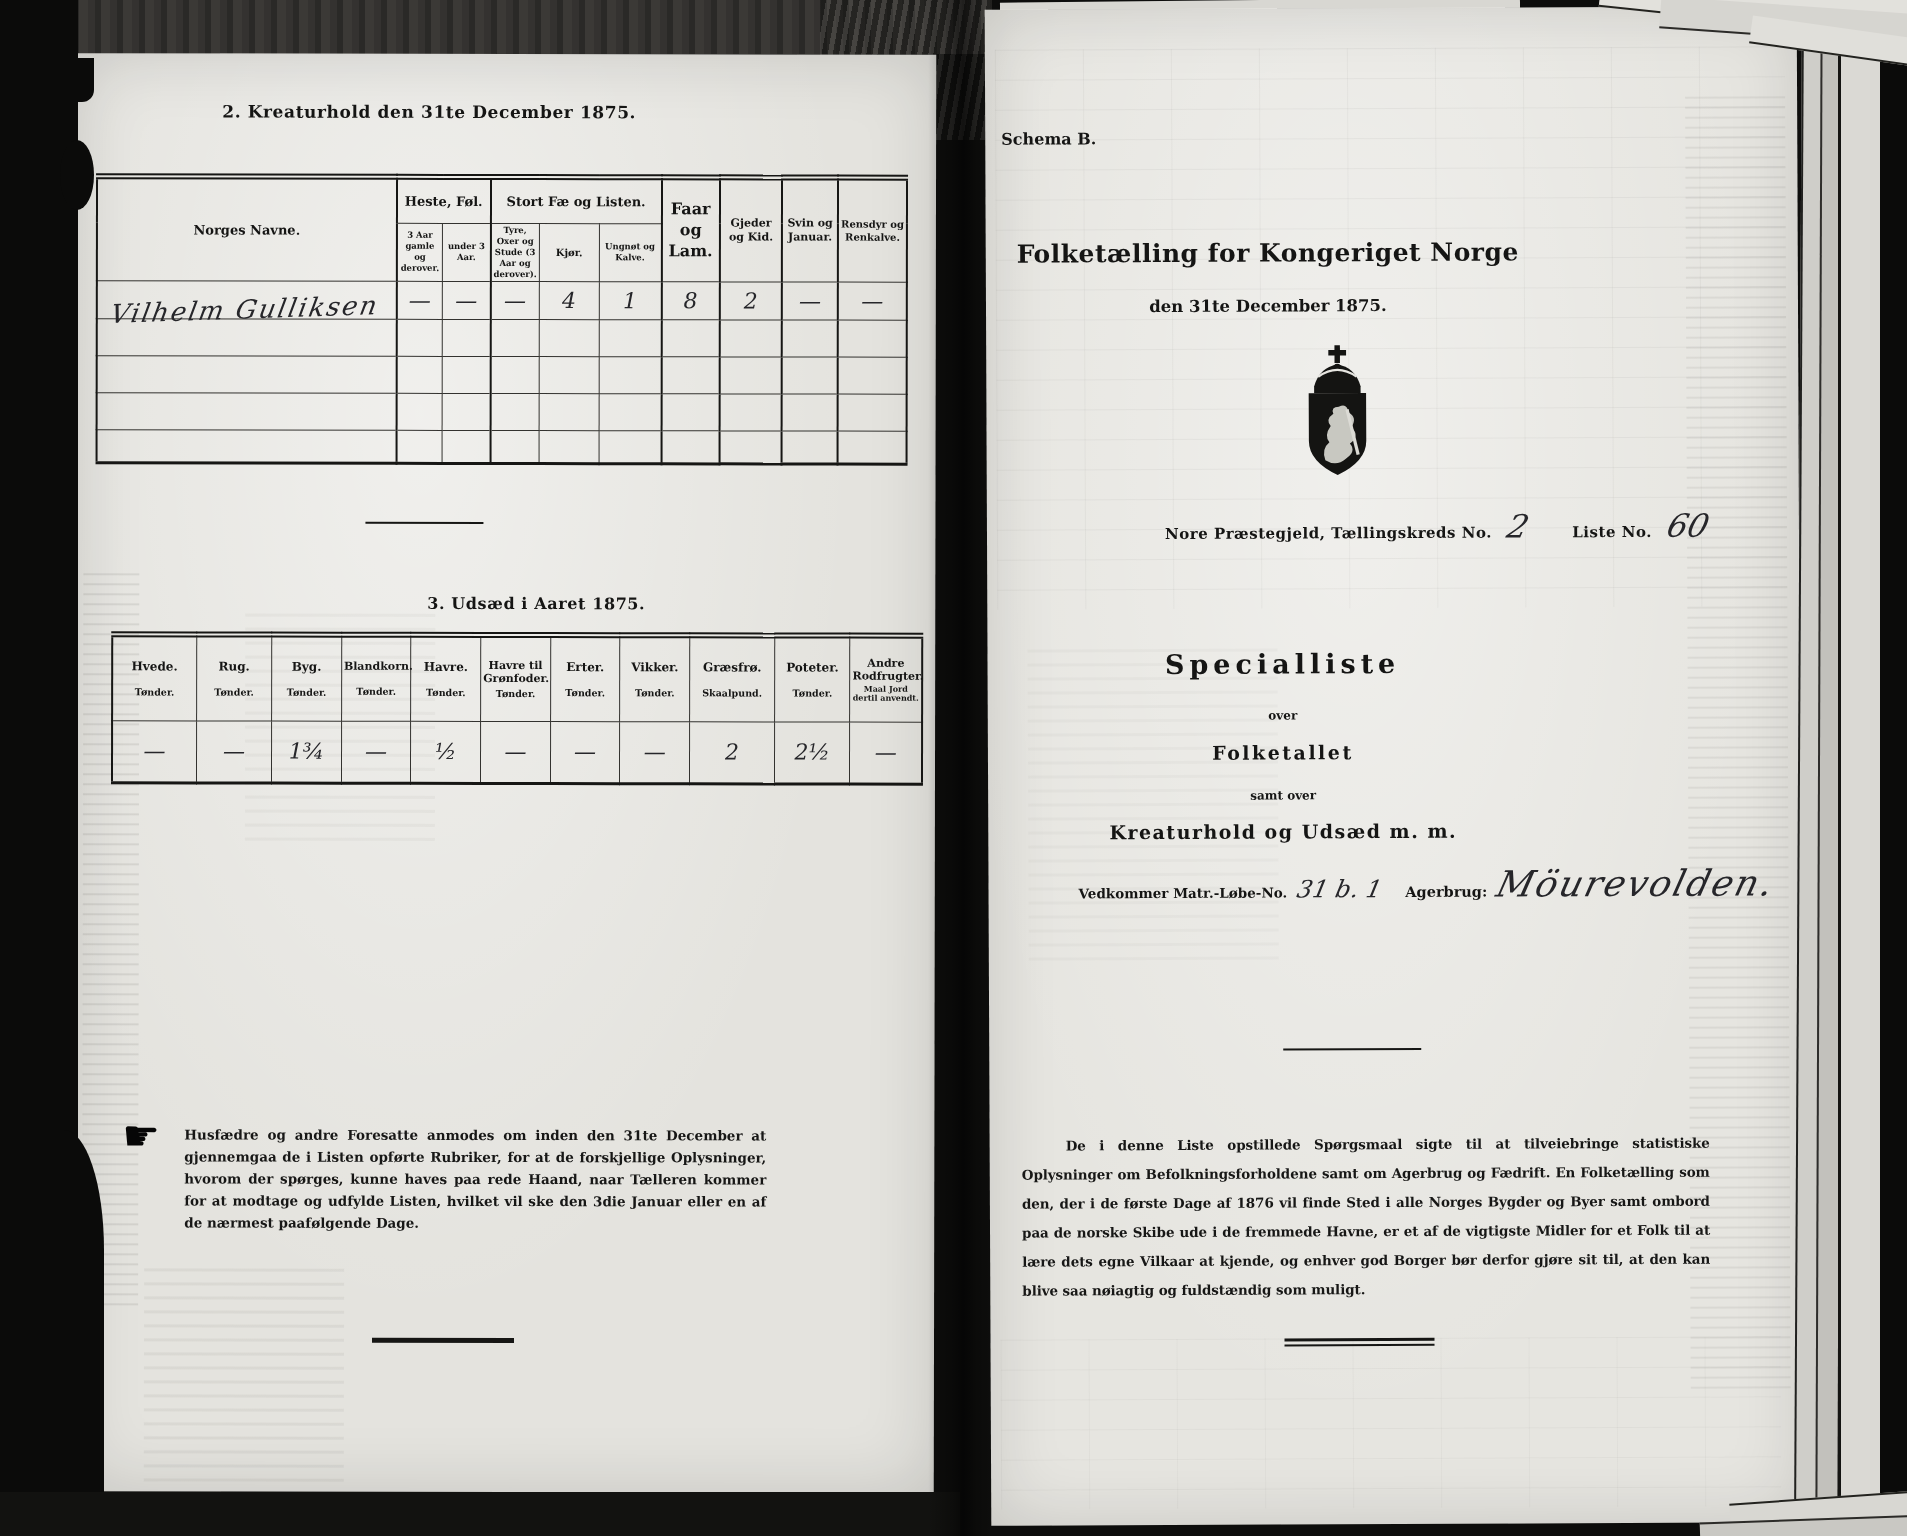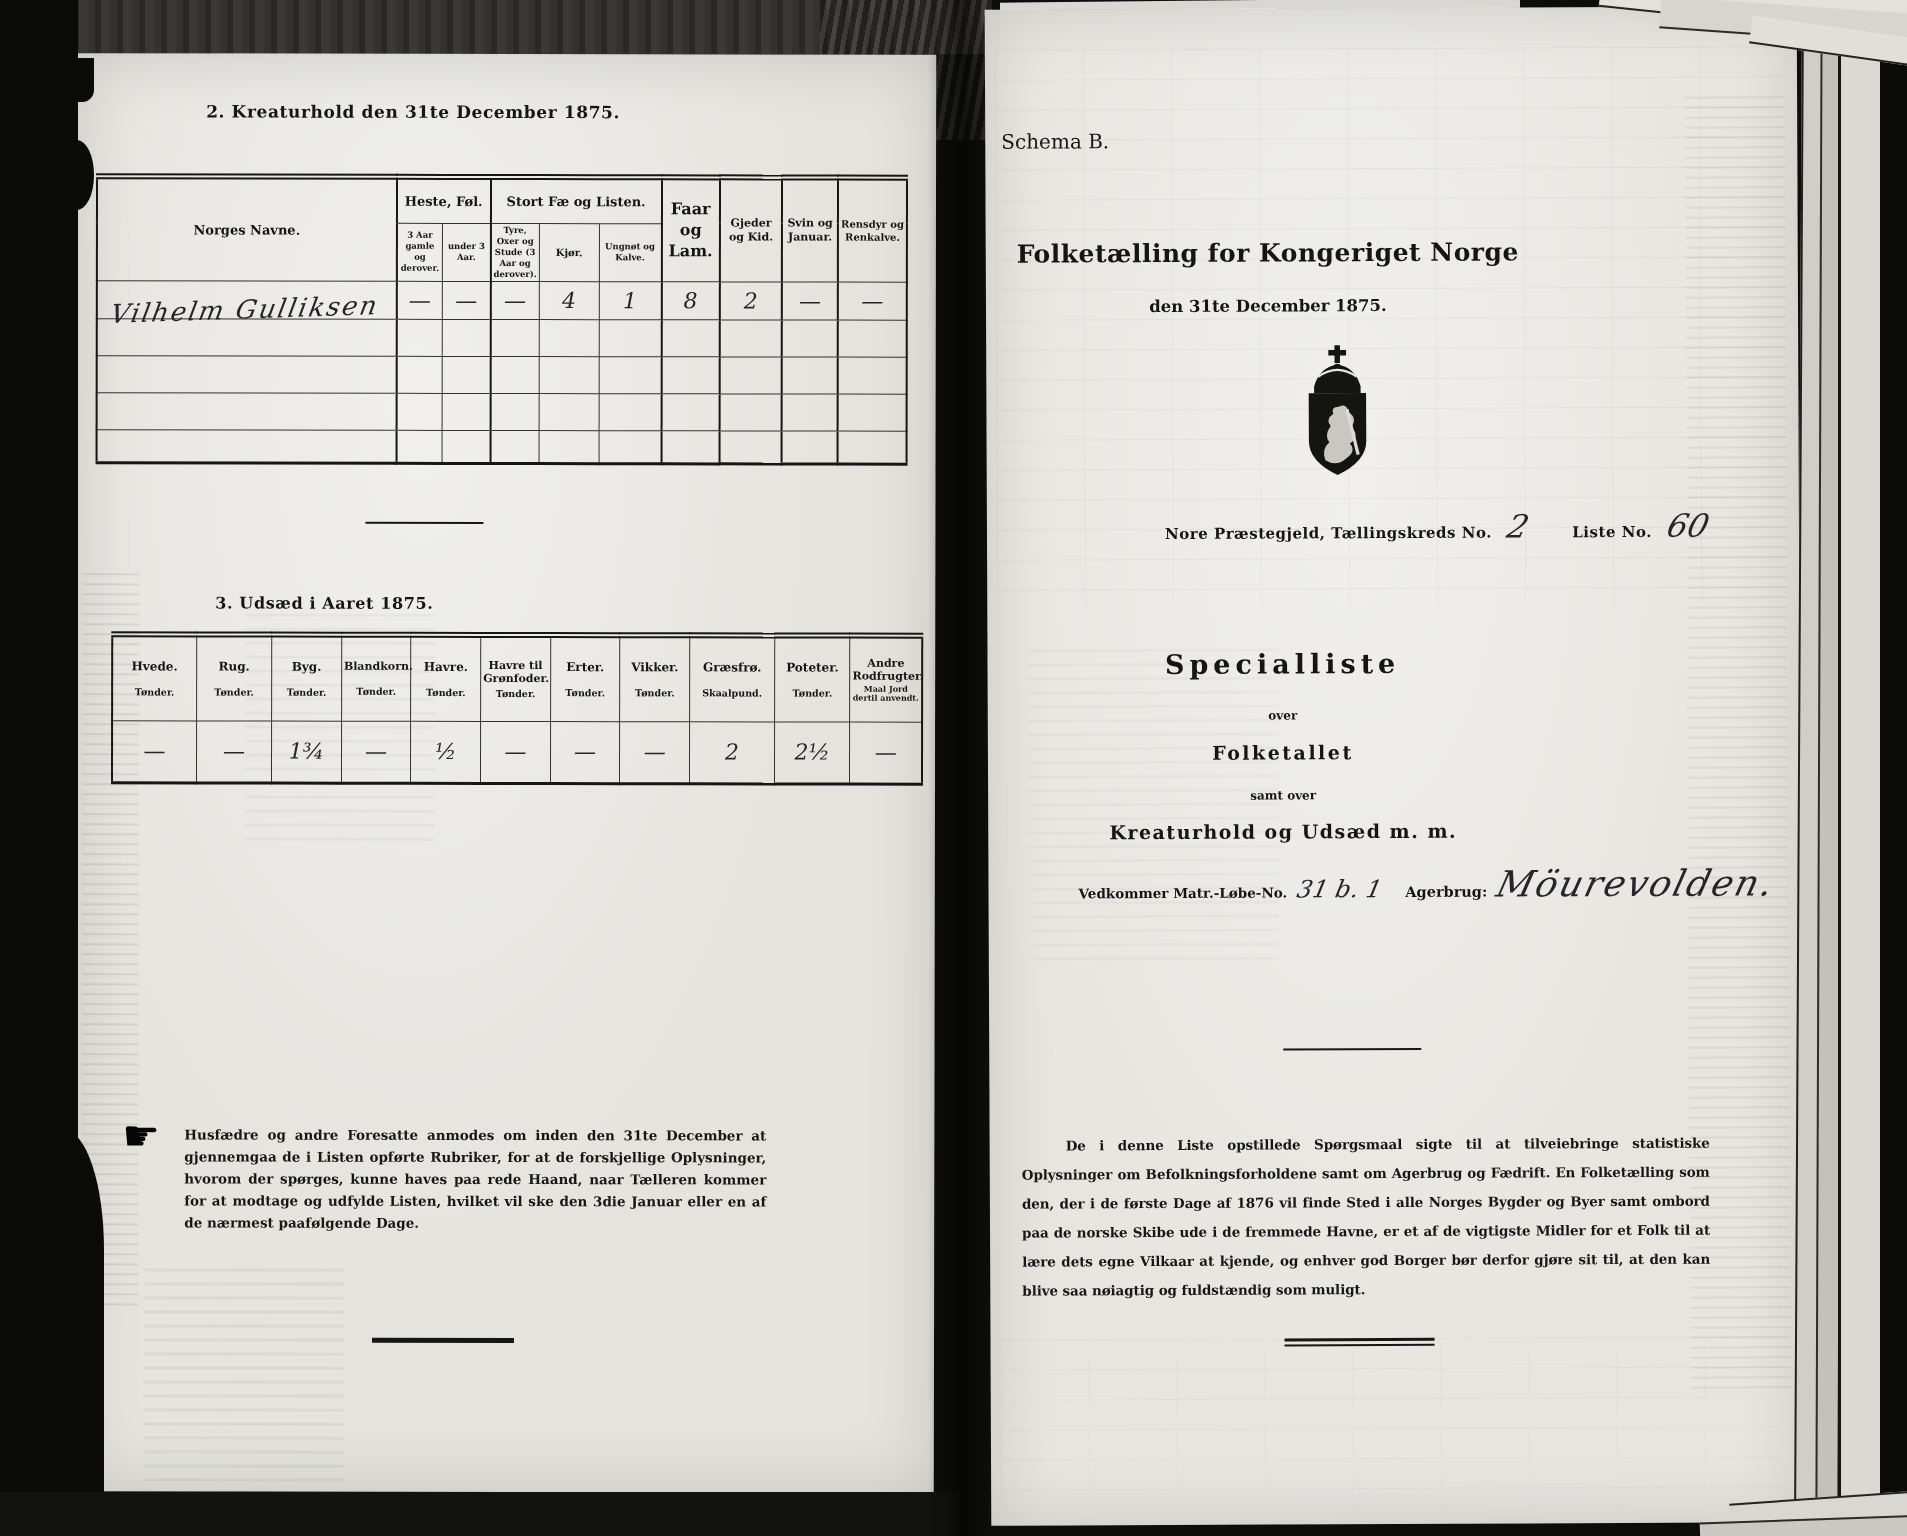--- a/index.html
+++ b/index.html
@@ -40,21 +40,21 @@
   
   .bleed{position:absolute;filter:blur(0.6px);pointer-events:none;}
   .bleed-lines{background:repeating-linear-gradient(to bottom,rgba(60,58,55,0.10) 0 2px,rgba(0,0,0,0) 2px 10px);}
   .bleed-grid{background:
      repeating-linear-gradient(to bottom,rgba(70,68,64,0.06) 0 1px,rgba(0,0,0,0) 1px 30px),
      repeating-linear-gradient(to right,rgba(70,68,64,0.05) 0 1px,rgba(0,0,0,0) 1px 88px);}
   .bleed-soft{background:repeating-linear-gradient(to bottom,rgba(80,78,74,0.07) 0 3px,rgba(0,0,0,0) 3px 14px);}
 
   
   .print{font-family:"DejaVu Serif","Liberation Serif",serif;color:#151514;}
-  .ctr{text-align:left;}
+  .ctr{text-align:right;}
   .sec-title{position:absolute;font-weight:bold;font-size:17px;letter-spacing:0.6px;}
   .hw{font-family:"DejaVu Serif","Liberation Serif",serif;font-style:italic;color:#26262a;}
 
   
   table.sheet{border-collapse:collapse;table-layout:fixed;position:absolute;
     border:2.5px solid #161614;border-top:6px double #161614;border-bottom:3.5px solid #161614;}
   table.sheet td{border:1px solid #33322f;text-align:center;vertical-align:middle;padding:1px 2px;overflow:visible;}
   td.bl2{border-left:2.5px solid #161614 !important;}
   .th-owner{font-weight:bold;font-size:13px;}
   .th-group{font-weight:bold;font-size:13px;}
@@ -66,21 +66,21 @@
   .name-script{position:absolute;left:14px;bottom:-6px;white-space:nowrap;font-size:26px;
     transform:skewX(-12deg) rotate(-2deg);letter-spacing:2px;}
 
   
   .manicule{position:absolute;font-family:"DejaVu Sans",sans-serif;font-size:42px;color:#060606;line-height:1;}
   .footnote{position:absolute;font-weight:bold;font-size:13.5px;line-height:22px;text-align:justify;color:#171716;}
 
   .short-rule{position:absolute;background:#161614;}
 
   
-  .schema{position:absolute;font-weight:normal;font-size:20px;}
+  .schema{position:absolute;font-weight:bold;font-size:16px;}
   .main-title{position:absolute;font-weight:bold;font-size:25px;letter-spacing:0.5px;width:564px;text-align:center;}
   .sub-title{position:absolute;font-weight:bold;font-size:16.5px;width:564px;text-align:center;}
   .h-special{position:absolute;font-weight:bold;font-size:27px;letter-spacing:5px;width:590px;text-align:center;}
   .h-over{position:absolute;font-weight:bold;font-size:12px;width:590px;text-align:center;}
   .h-folket{position:absolute;font-weight:bold;font-size:19px;letter-spacing:2.5px;width:590px;text-align:center;}
   .h-kreatur{position:absolute;font-weight:bold;font-size:19px;letter-spacing:1.5px;width:590px;text-align:center;}
   .district{position:absolute;display:flex;align-items:baseline;gap:16px;}
   .district .lbl{font-weight:bold;font-size:15px;letter-spacing:0.5px;}
   .hw-big{font-size:32px;transform:skewX(-14deg);}
   .hw-mid{font-size:24px;transform:skewX(-12deg);}

